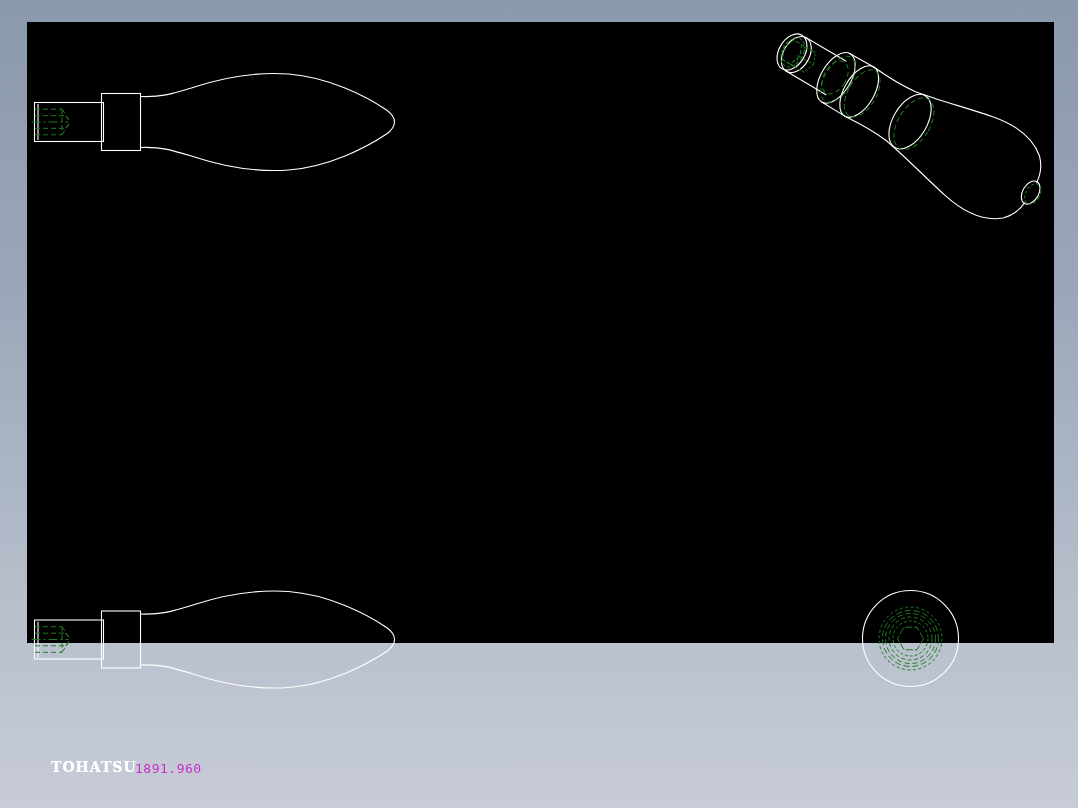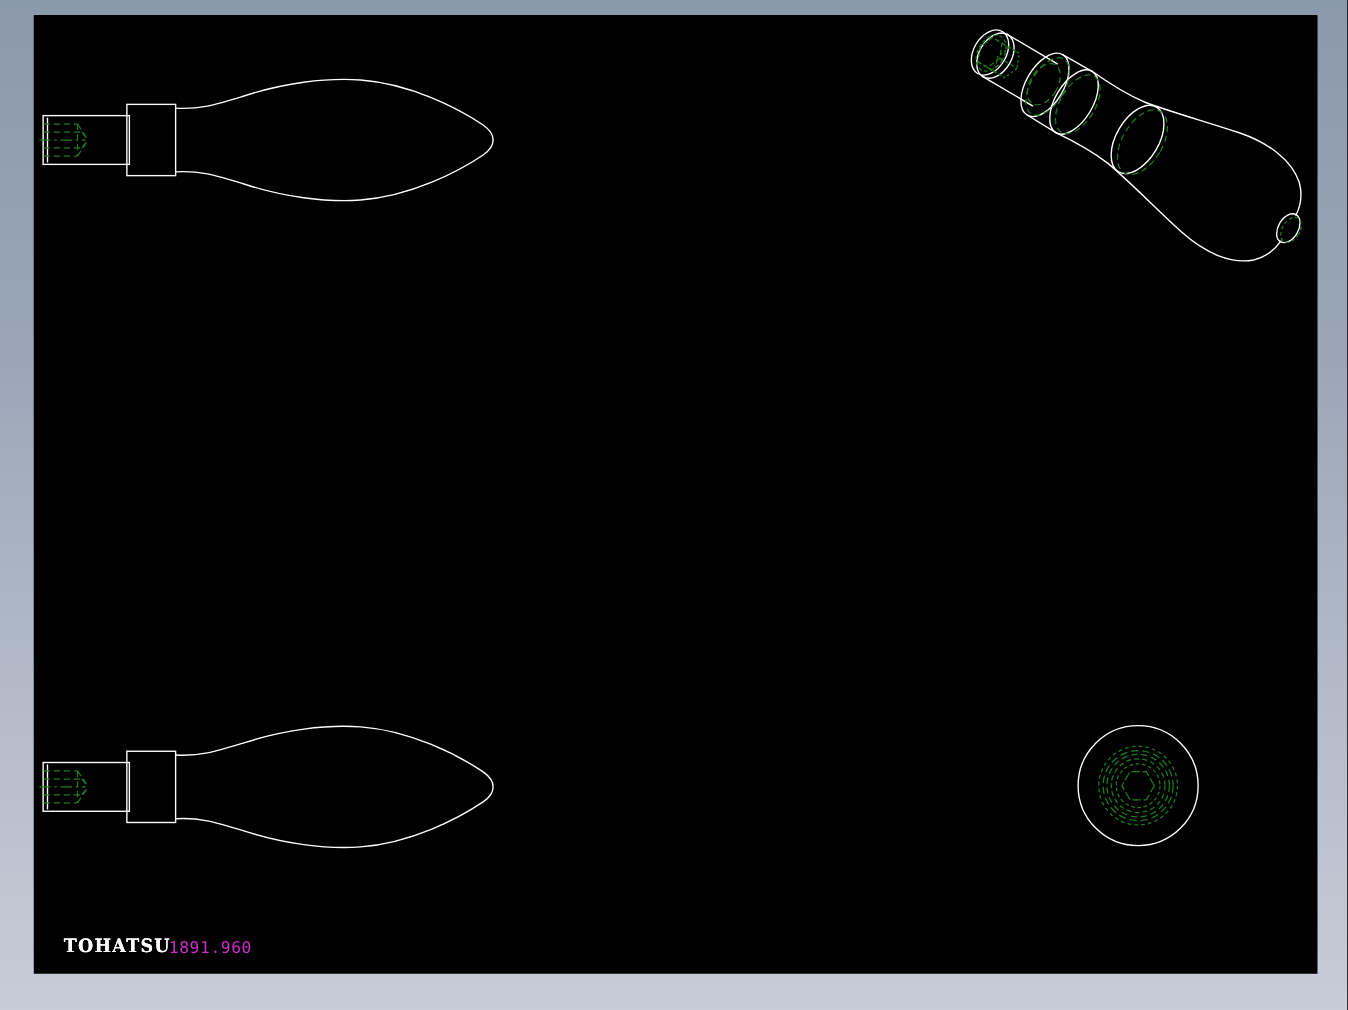--- a/index.html
+++ b/index.html
@@ -4,22 +4,22 @@
 <style>
   html,body{margin:0;padding:0;background:#000;}
   .screen{
     position:relative;
     width:1078px;height:808px;
     background:linear-gradient(180deg,#8b99ad 0%,#9aa6b8 35%,#b4bcca 70%,#c7ccd7 100%);
     overflow:hidden;
     font-family:"Liberation Sans",sans-serif;
   }
   .canvas{
-    position:absolute;left:27px;top:12px;
-    width:1027px;height:767px;
+    position:absolute;left:27px;top:22px;
+    width:1027px;height:621px;
     background:#000;
   }
   .canvas svg{position:absolute;left:0;top:0;}
   .w{stroke:#ffffff;stroke-width:1.1;fill:none;stroke-linecap:round;}
   .g{stroke:#1e7d1e;stroke-width:1;fill:none;stroke-linecap:butt;}
   .dash{stroke-dasharray:5 3;}
   .footer-brand{
     position:absolute;left:24px;top:737px;
     color:#ffffff;
     font-family:"DejaVu Serif","Liberation Serif",serif;

